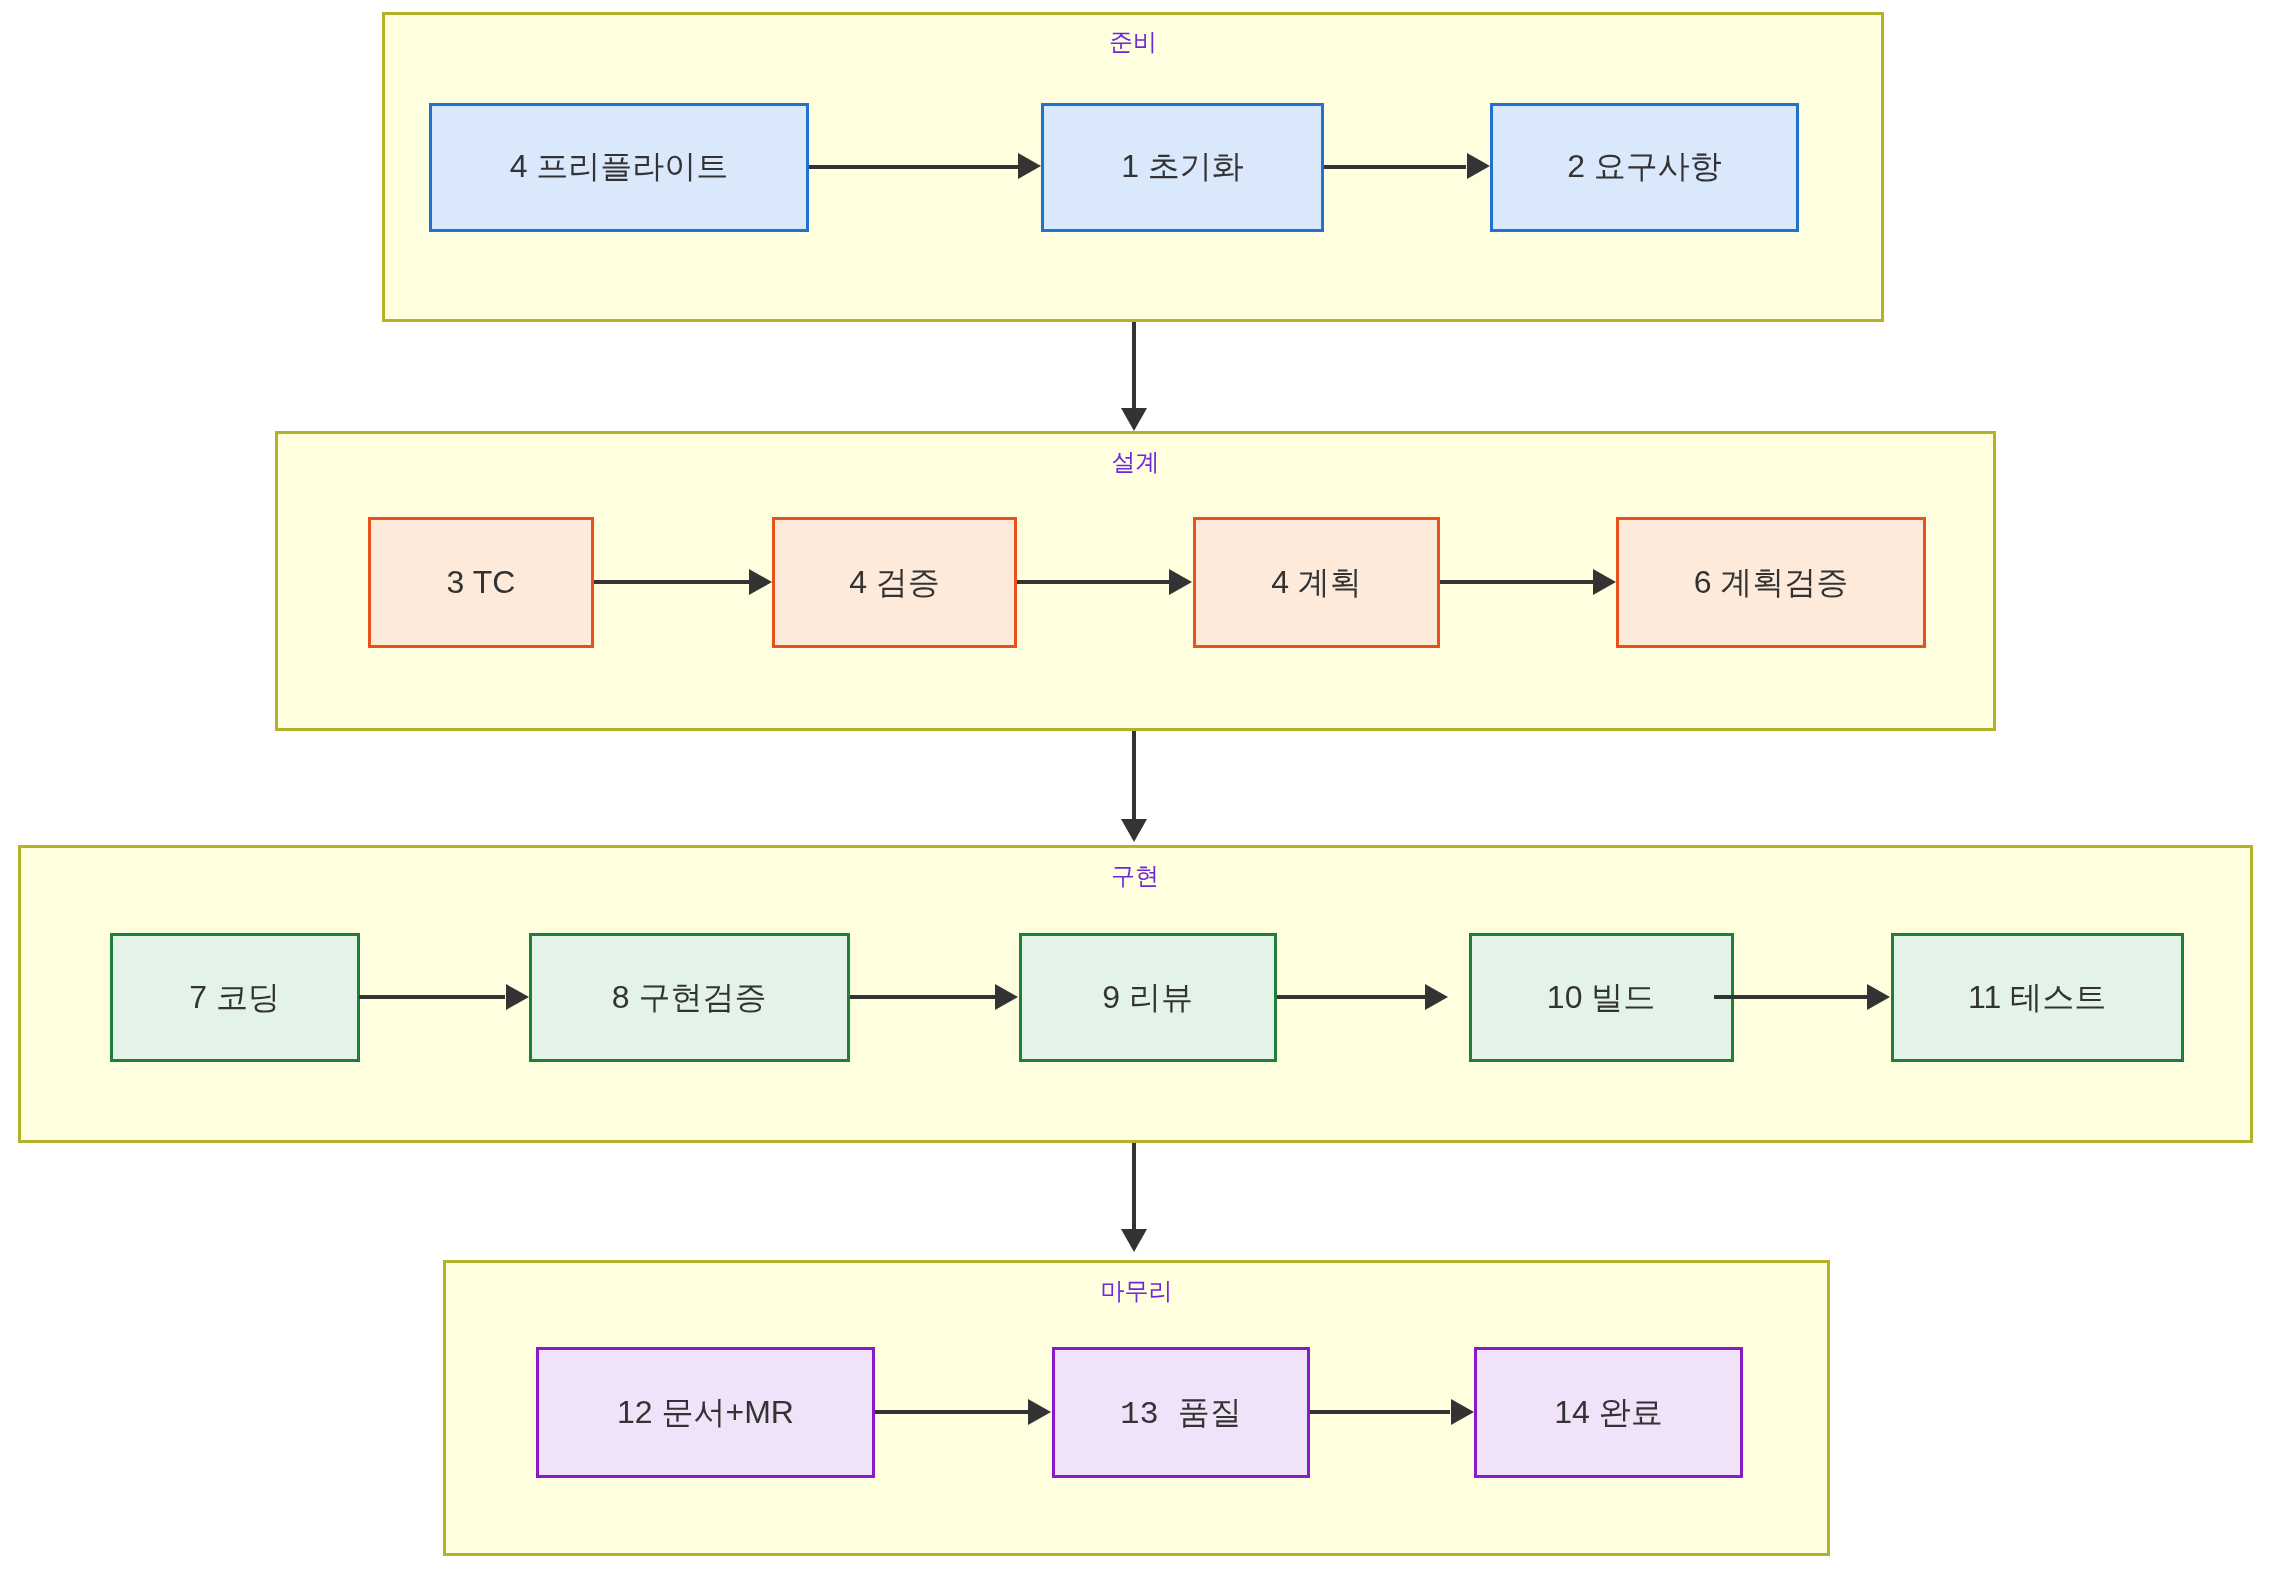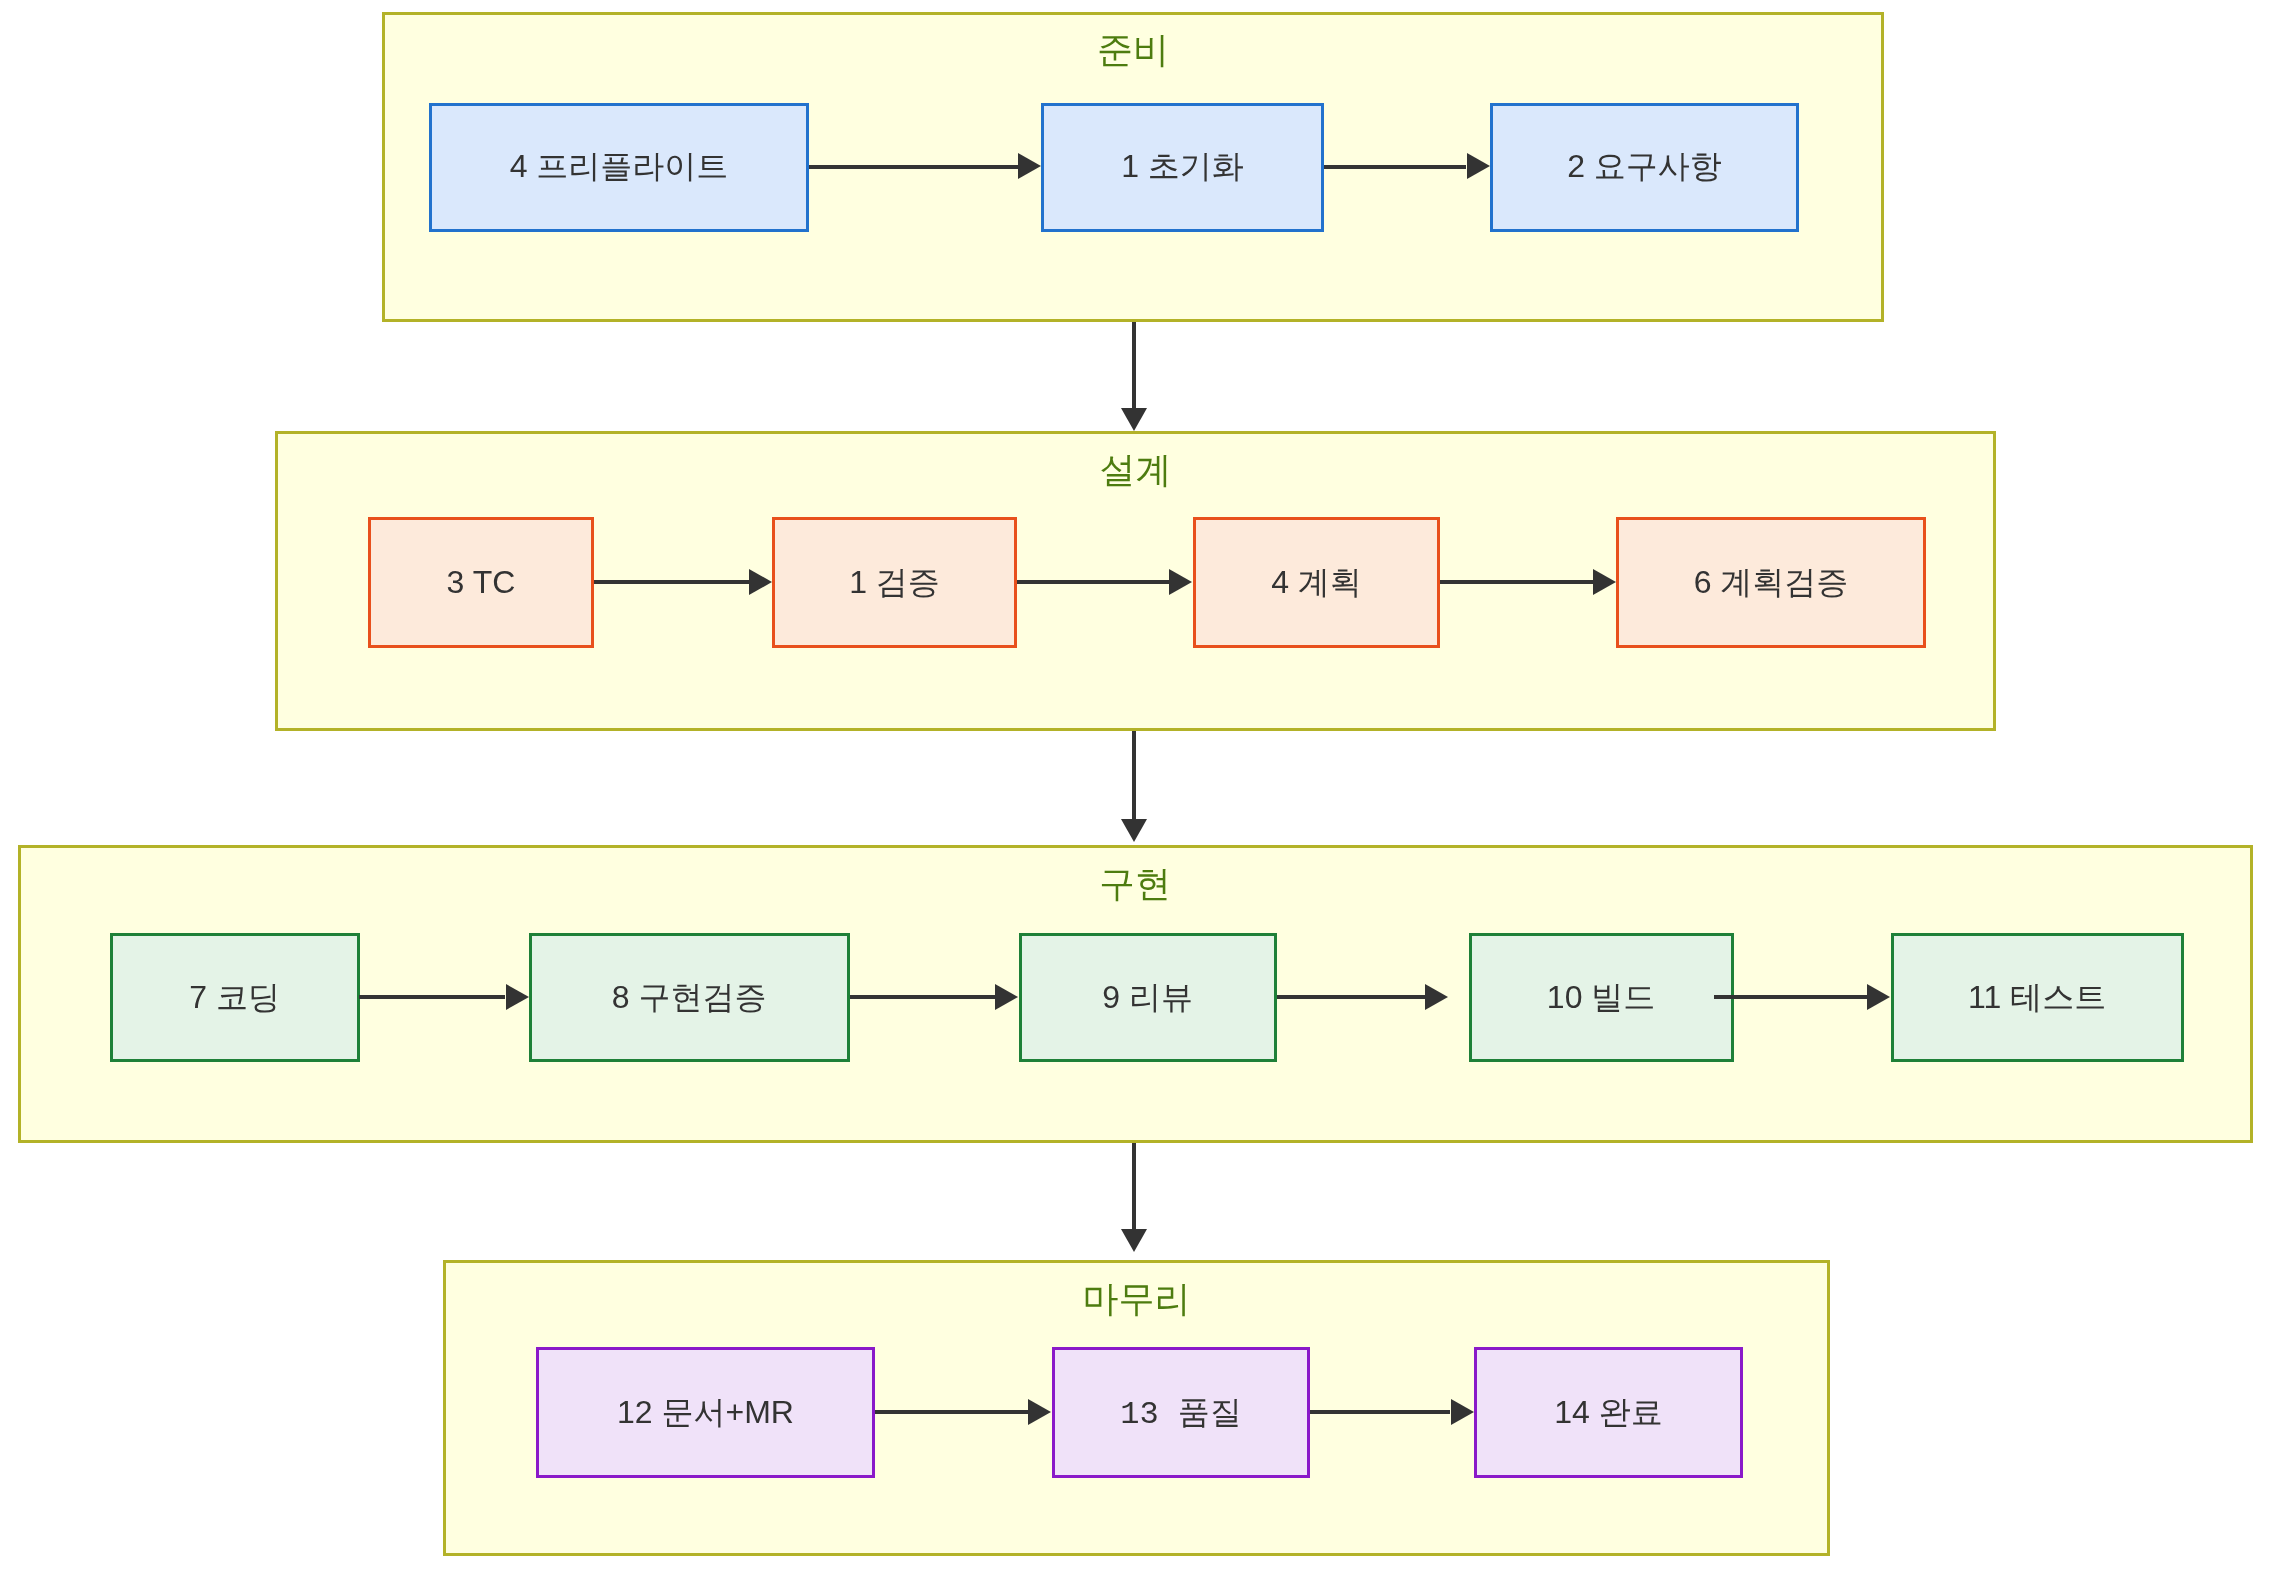--- a/index.html
+++ b/index.html
@@ -27,22 +27,22 @@
     background: #ffffe0;
     border: 3.9px solid #b3b228;
     box-sizing: border-box;
   }
   .phase-title {
     position: absolute;
     top: 13.7px;
     left: 0;
     right: 0;
     text-align: center;
-    font-size: 36px;
-    color: #4d7c0f;
+    font-size: 24px;
+    color: #6d28d9;
     line-height: 1.2;
     white-space: nowrap;
   }
 
   
   .node {
     position: absolute;
     box-sizing: border-box;
     display: flex;
     align-items: center;
@@ -117,21 +117,21 @@
   <div class="arrow-down" style="left:1121px; top:408px;"></div>
 
   <div class="phase" style="left:275px; top:431px; width:1721px; height:300px;padding-left:12px;">
     <div class="phase-title">설계</div>
 
     <div class="node orange" style="left:90px; top:83px; width:226px; height:131px;">
       <span>3 TC</span>
     </div>
 
     <div class="node orange" style="left:494px; top:83px; width:245px; height:131px;">
-      <span>1 검증</span>
+      <span>4 검증</span>
     </div>
 
     <div class="node orange" style="left:915px; top:83px; width:247px; height:131px;">
       <span>4 계획</span>
     </div>
 
     <div class="node orange" style="left:1338px; top:83px; width:310px; height:131px;">
       <span>6 계획검증</span>
     </div>
 

